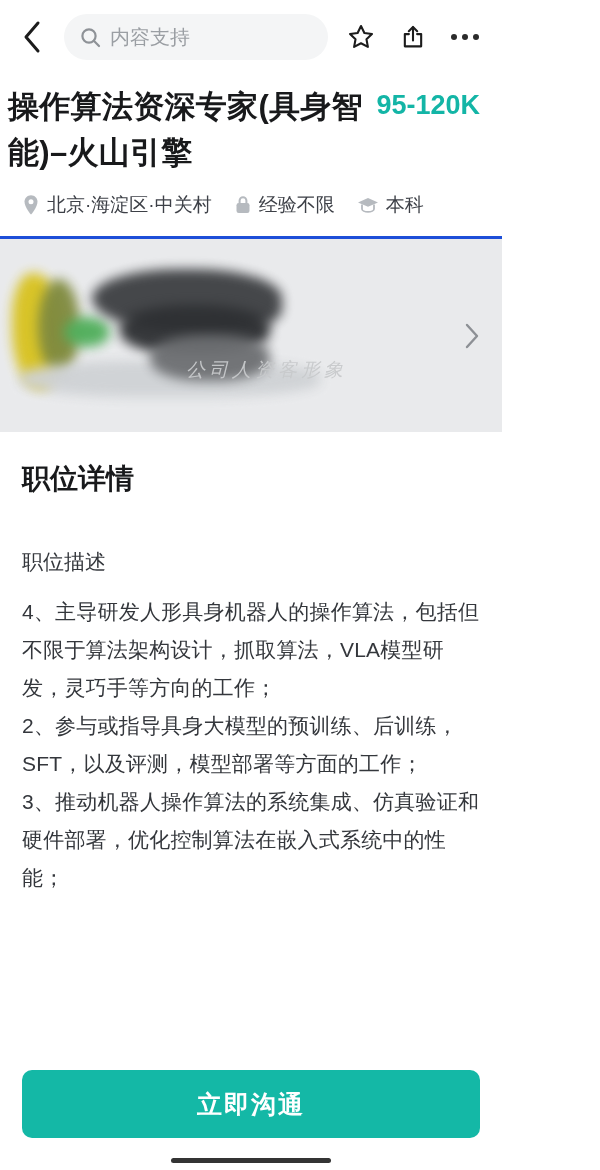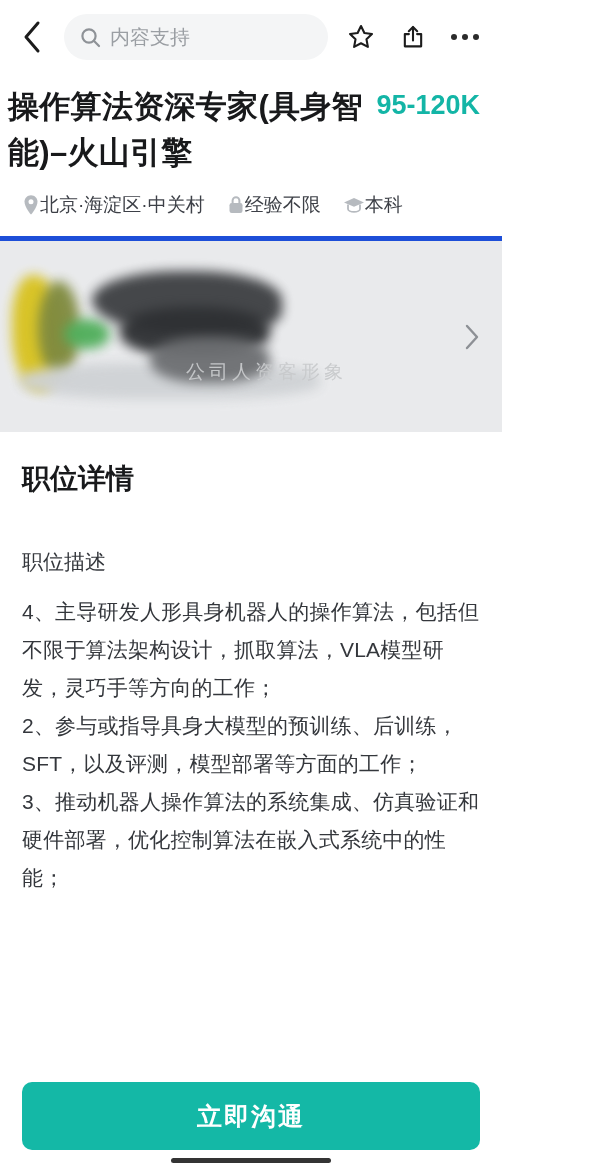--- a/index.html
+++ b/index.html
@@ -92,34 +92,36 @@
   .meta {
     display: flex;
     align-items: center;
     gap: 22px;
     padding: 16px 22px 18px 22px;
     flex-wrap: nowrap;
   }
   .meta-item {
     display: flex;
     align-items: center;
+    gap: 7px;
     font-size: 19px;
     color: #3d4047;
     white-space: nowrap;
   }
   .meta-item .mi { flex: 0 0 auto; display:flex; }
 
   
   .banner {
     position: relative;
     height: 196px;
     margin: 0;
-    border-top: 5px solid #1d4ed8;
+    border-top: 3px solid #1d4ed8;
     background: #e9eaec;
     overflow: hidden;
+    font-style: italic;
   }
   .banner .smear {
     position: absolute;
     filter: blur(6px);
     opacity: .95;
   }
   .s1 { left: 12px;  top: 34px;  width: 52px;  height: 116px; background: #d8c21e; border-radius: 40% 60% 45% 55%; }
   .s2 { left: 38px;  top: 40px;  width: 42px;  height: 96px;  background: #7f8a3f; border-radius: 50%; opacity:.7;}
   .s3 { left: 64px;  top: 78px;  width: 46px;  height: 30px;  background: #4fae5a; border-radius: 50%; opacity:.75;}
   .s4 { left: 92px;  top: 30px;  width: 190px; height: 64px;  background: #3d3f42; border-radius: 50% 50% 40% 60%; }
@@ -167,21 +169,21 @@
     font-size: 21px;
     line-height: 38px;
     color: #34373c;
     letter-spacing: .2px;
   }
 
   
   .cta-wrap {
     position: absolute;
     left: 0; right: 0; bottom: 0;
-    padding: 14px 22px 20px 22px;
+    padding: 14px 22px 32px 22px;
     background: #ffffff;
   }
   .cta {
     display: block;
     width: 100%;
     height: 68px;
     border: none;
     border-radius: 10px;
     background: #14b8a6;
     color: #ffffff;

